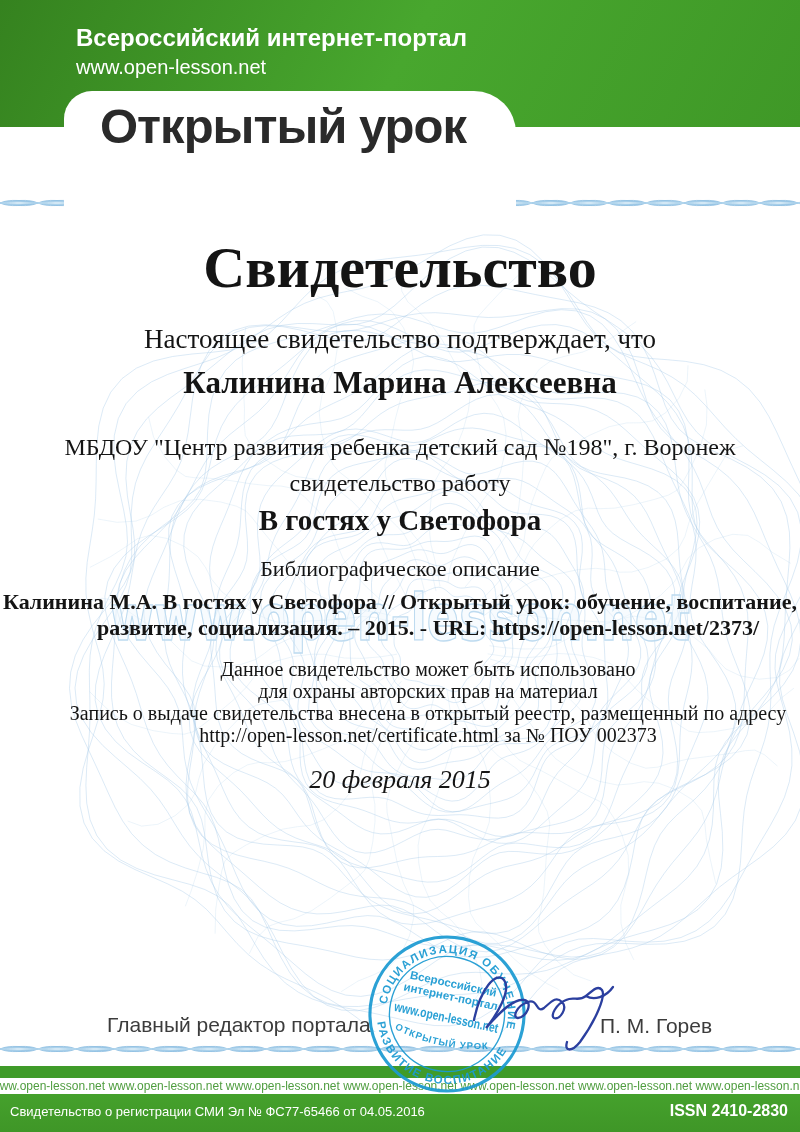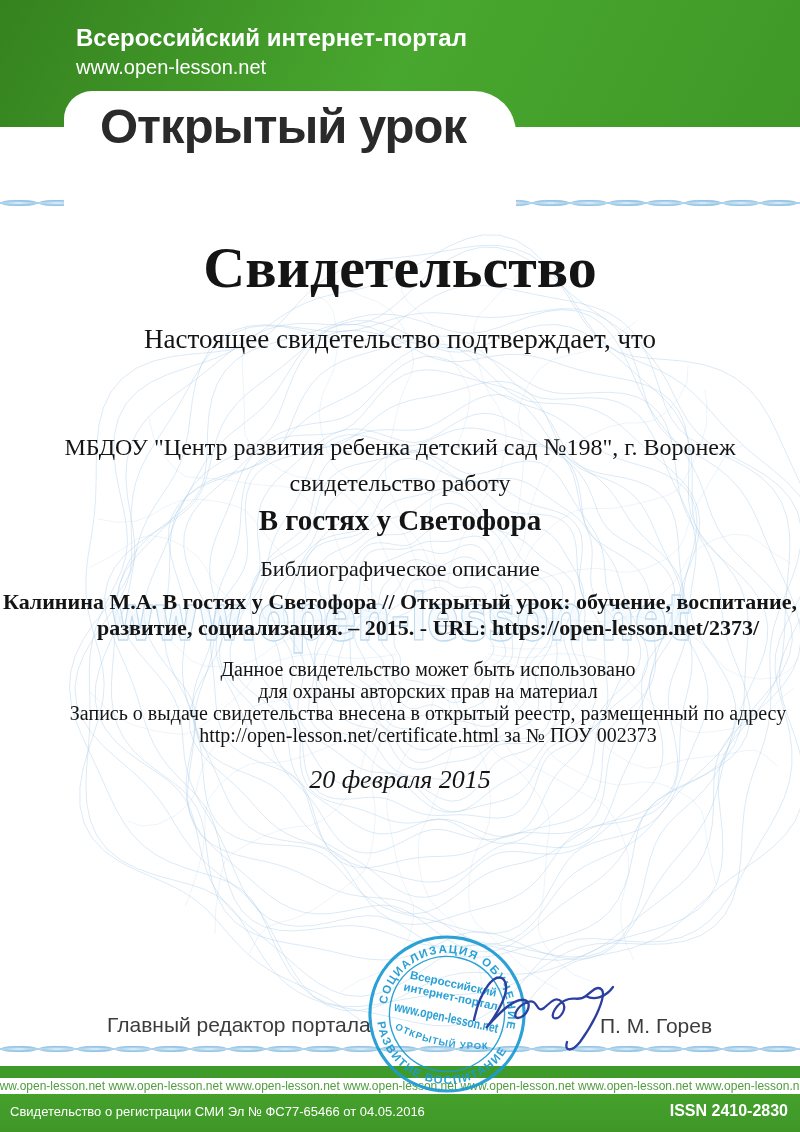--- a/index.html
+++ b/index.html
@@ -459,20 +459,21 @@
         <path d="M874,11 C893,17.5 931,4.5 950,11" fill="none" stroke="#8fc0e2" stroke-width="0.9" opacity="0.9"></path>
         <path d="M836,11 C855,7 893,15 912,11" fill="none" stroke="#b5d7ee" stroke-width="0.9" opacity="0.9"></path>
         <path d="M874,11 C893,7 931,15 950,11" fill="none" stroke="#b5d7ee" stroke-width="0.9" opacity="0.9"></path>
         <path d="M836,11 C855,15 893,7 912,11" fill="none" stroke="#b5d7ee" stroke-width="0.9" opacity="0.9"></path>
         <path d="M874,11 C893,15 931,7 950,11" fill="none" stroke="#b5d7ee" stroke-width="0.9" opacity="0.9"></path>
       </g>
   </svg>
 
   <div class="cline cert-title">Свидетельство</div>
   <div class="cline cert-intro">Настоящее свидетельство подтверждает, что</div>
+  <div class="cline recipient-name">Калинина Марина Алексеевна</div>
   <div class="cline recipient-org">МБДОУ "Центр развития ребенка детский сад №198", г. Воронеж</div>
   <div class="cline publish-action">свидетельство работу</div>
   <div class="cline work-title">В гостях у Светофора</div>
   <div class="cline biblio-label">Библиографическое описание</div>
   <div class="cline biblio-line biblio-1">Калинина М.А. В гостях у Светофора // Открытый урок: обучение, воспитание,</div>
   <div class="cline biblio-line biblio-2">развитие, социализация. – 2015. - URL: https://open-lesson.net/2373/</div>
   <div class="cline note-line note-1">Данное свидетельство может быть использовано</div>
   <div class="cline note-line note-2">для охраны авторских прав на материал</div>
   <div class="cline note-line note-3">Запись о выдаче свидетельства внесена в открытый реестр, размещенный по адресу</div>
   <div class="cline note-line note-4">http://open-lesson.net/certificate.html за № ПОУ 002373</div>

